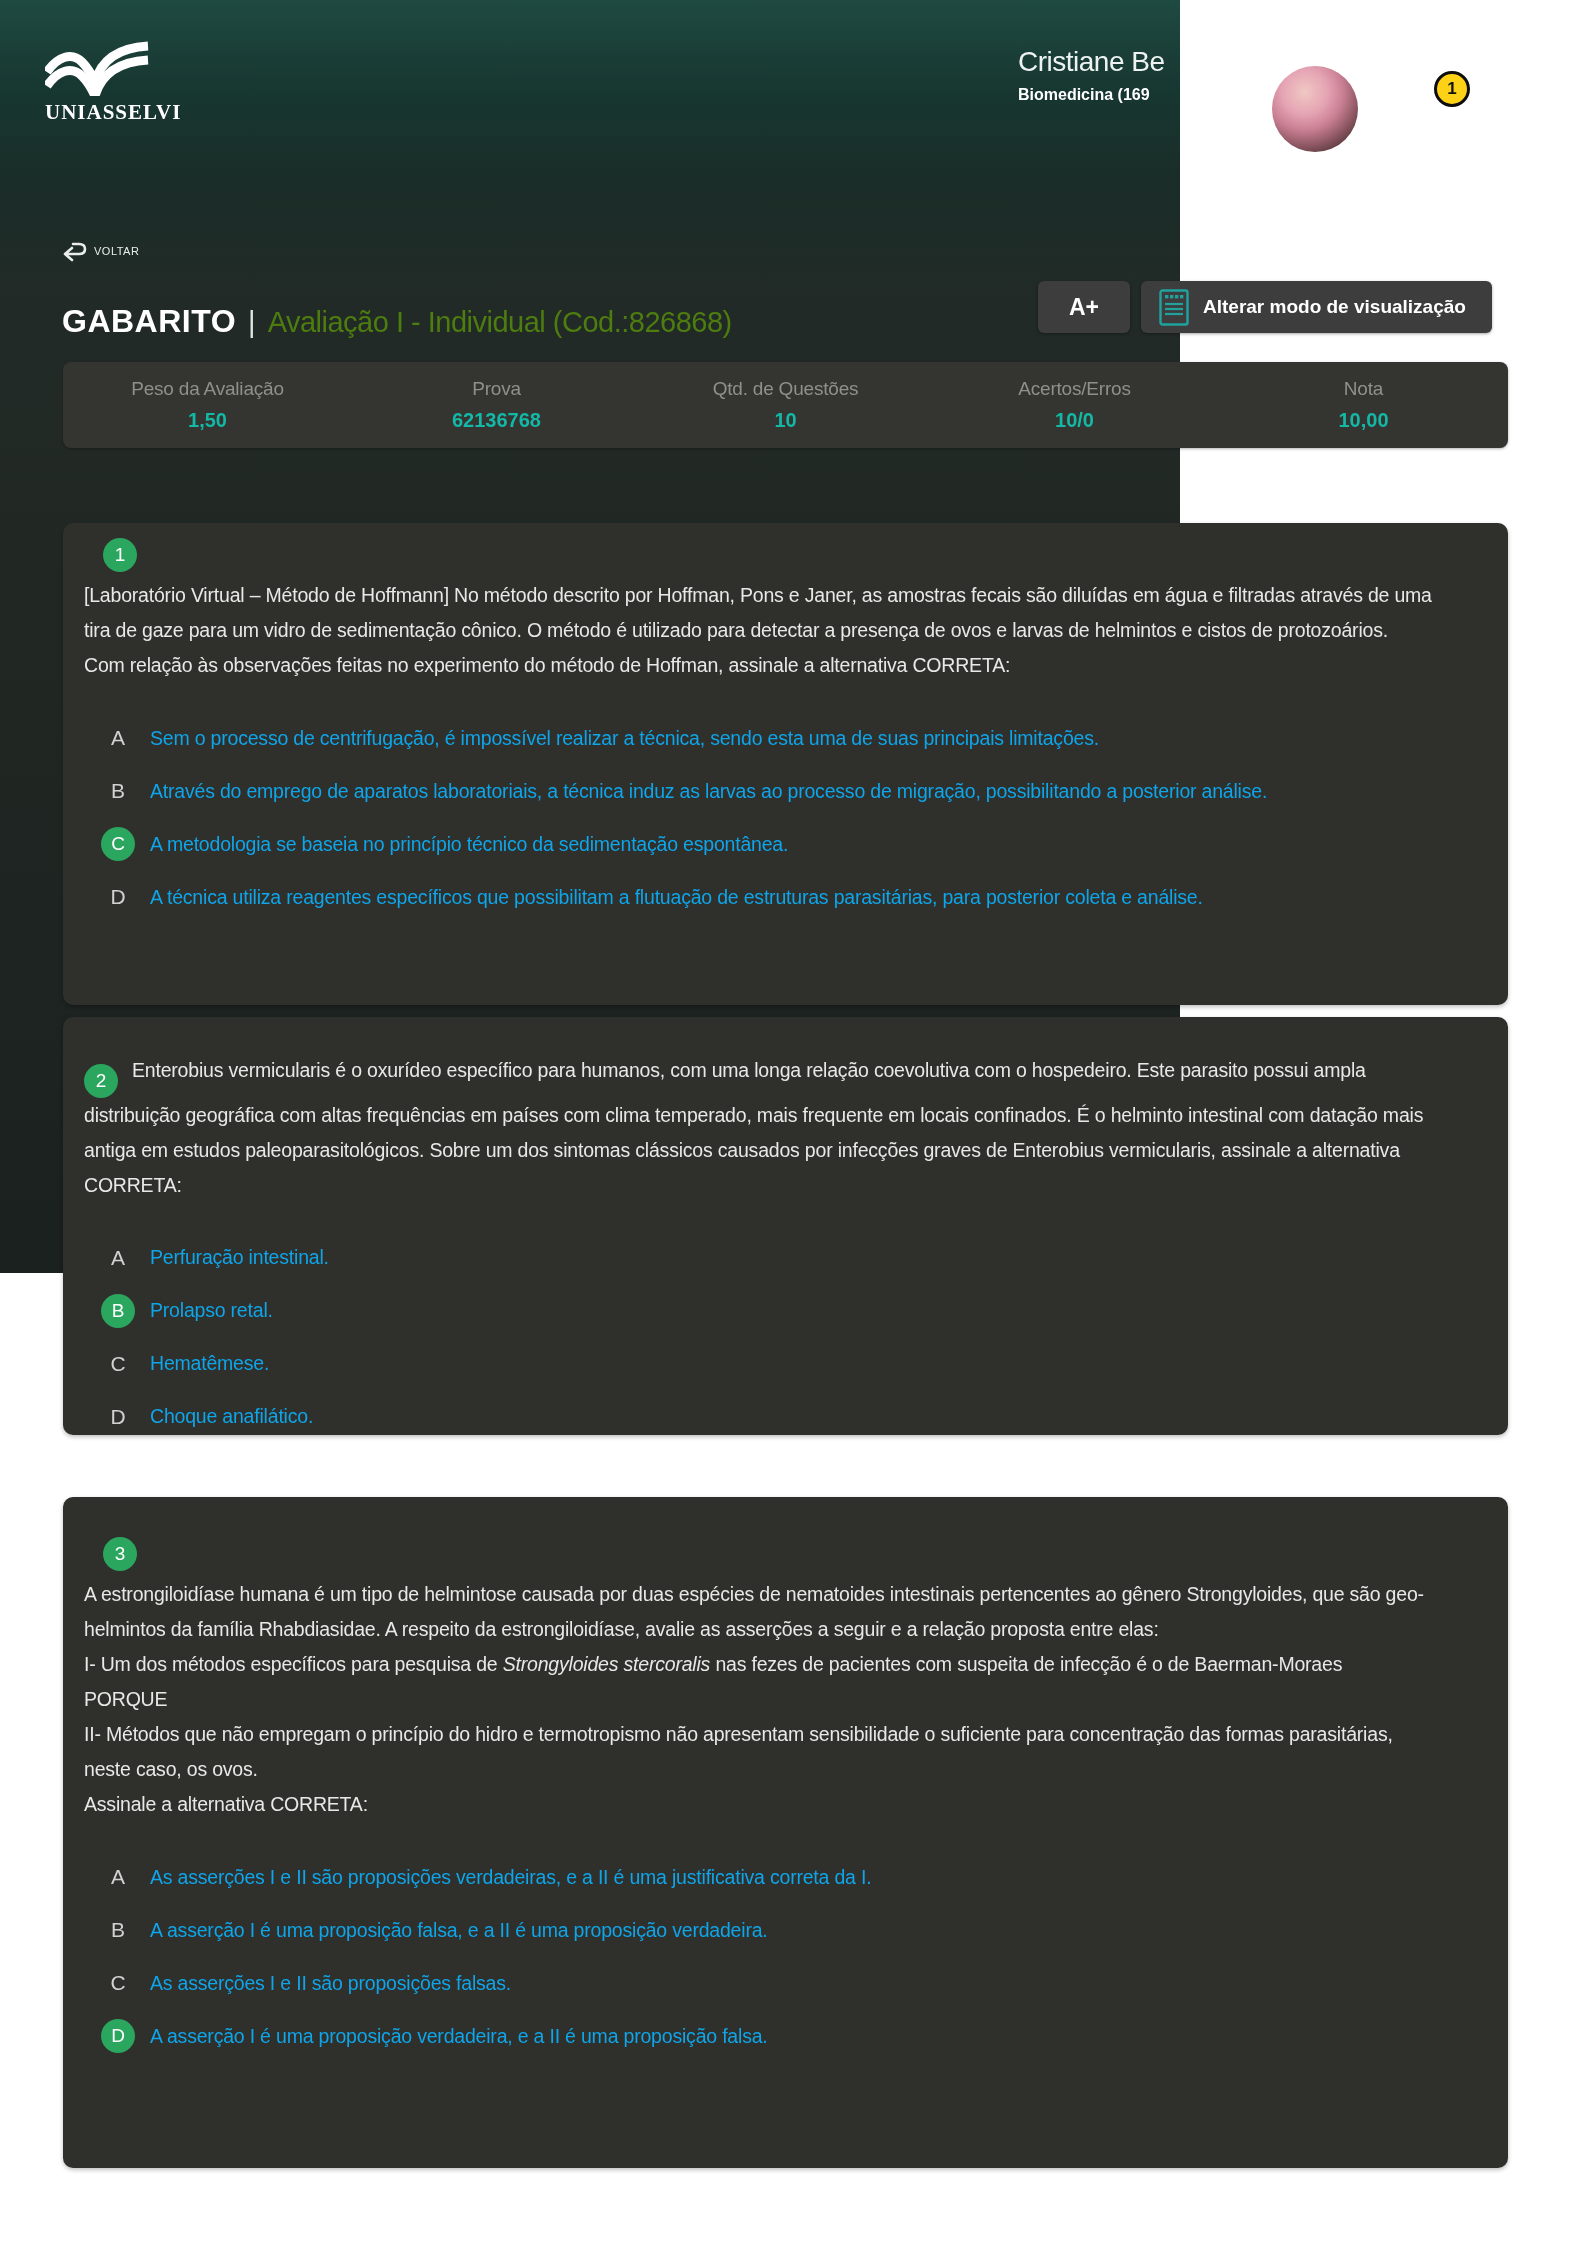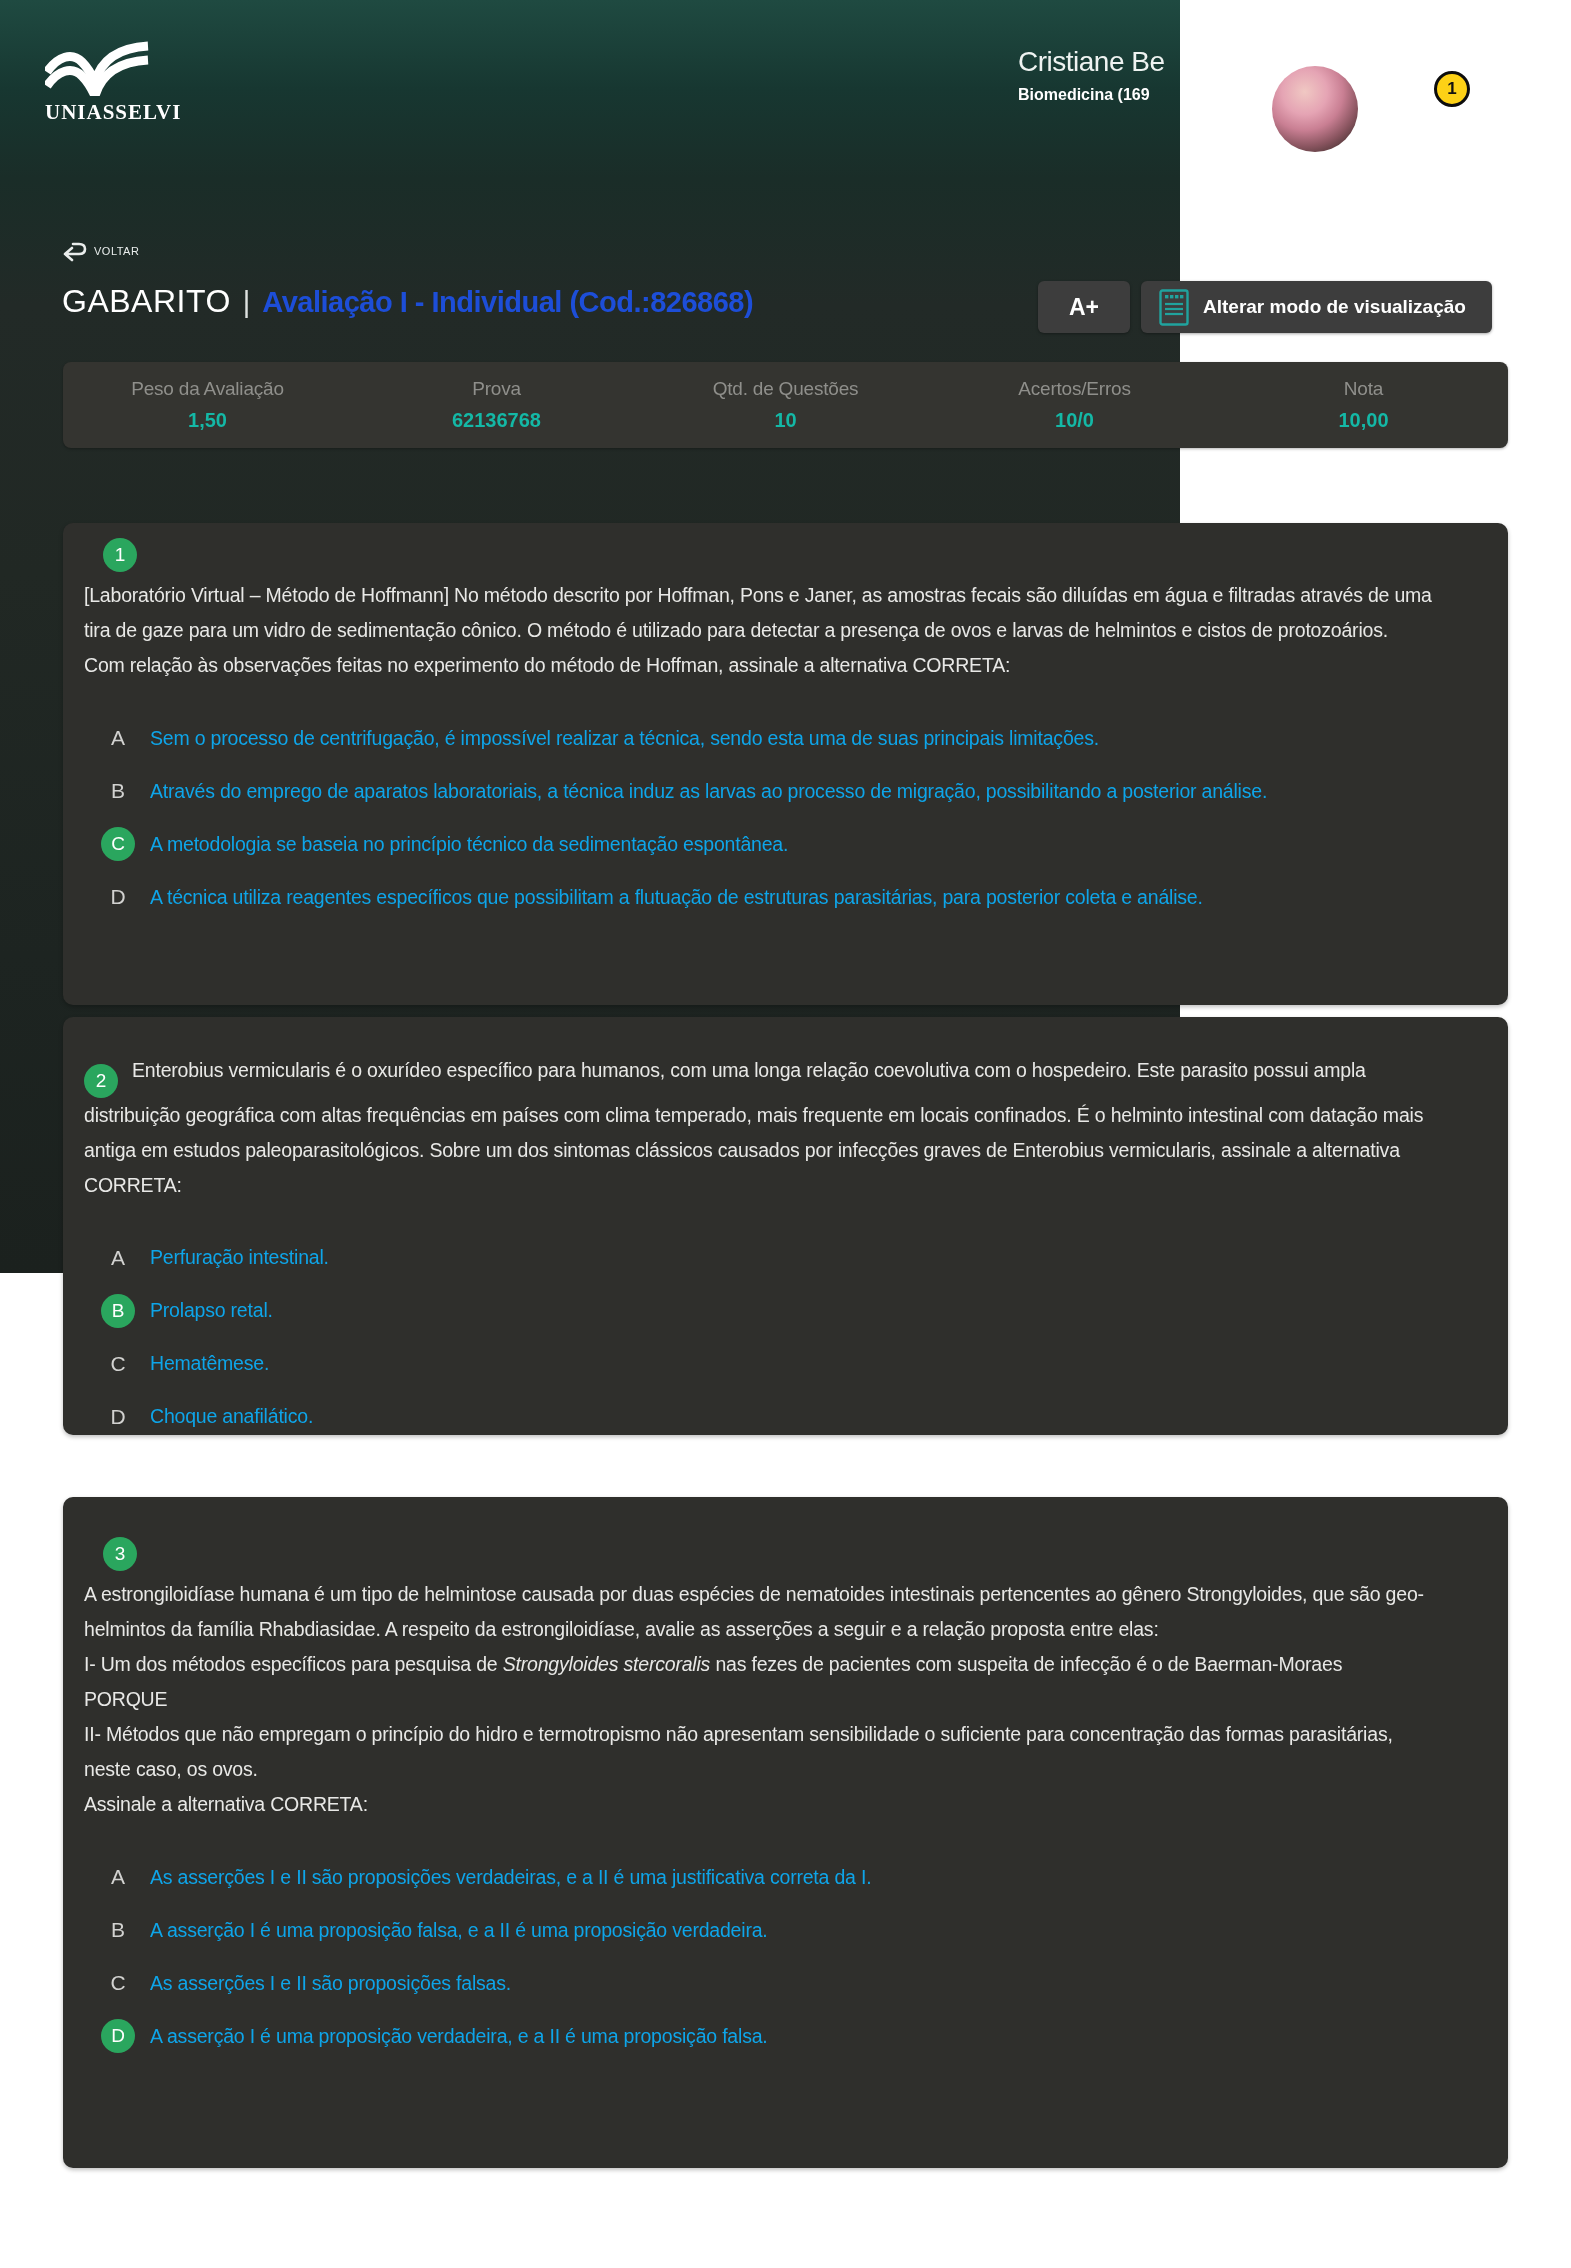--- a/index.html
+++ b/index.html
@@ -51,23 +51,23 @@
   
   .back-link {
     position:absolute; left:62px; top:240px; z-index:2;
     display:flex; align-items:center; gap:6px;
     color:#e9edec; font-size:11px; letter-spacing:0.5px; cursor:pointer;
   }
   .page-title {
     position:absolute; left:62px; top:283px; z-index:2;
     display:flex; align-items:baseline; color:#ffffff; white-space:nowrap;
   }
-  .page-title .t-bold { font-size:32px; font-weight:400; letter-spacing:0.5px; }
+  .page-title .t-bold { font-size:32px; font-weight:700; letter-spacing:0.5px;margin-top:20px; }
   .page-title .t-sep  { font-size:29px; font-weight:300; margin:0 12px; color:#dfe3e1; }
-  .page-title .t-rest { font-size:29px; font-weight:700; letter-spacing:-0.5px; color:#1d4ed8; }
+  .page-title .t-rest { font-size:29px; font-weight:400; letter-spacing:-0.5px; color:#4d7c0f; }
 
   
   .btn {
     position:absolute; top:281px; height:52px; z-index:2;
     background:#3d3d3d; border-radius:6px; border:none;
     display:flex; align-items:center; justify-content:center;
     color:#ffffff; cursor:pointer;
     box-shadow:0 1px 3px rgba(0,0,0,0.35);
     font-family:"Liberation Sans", sans-serif;
   }

